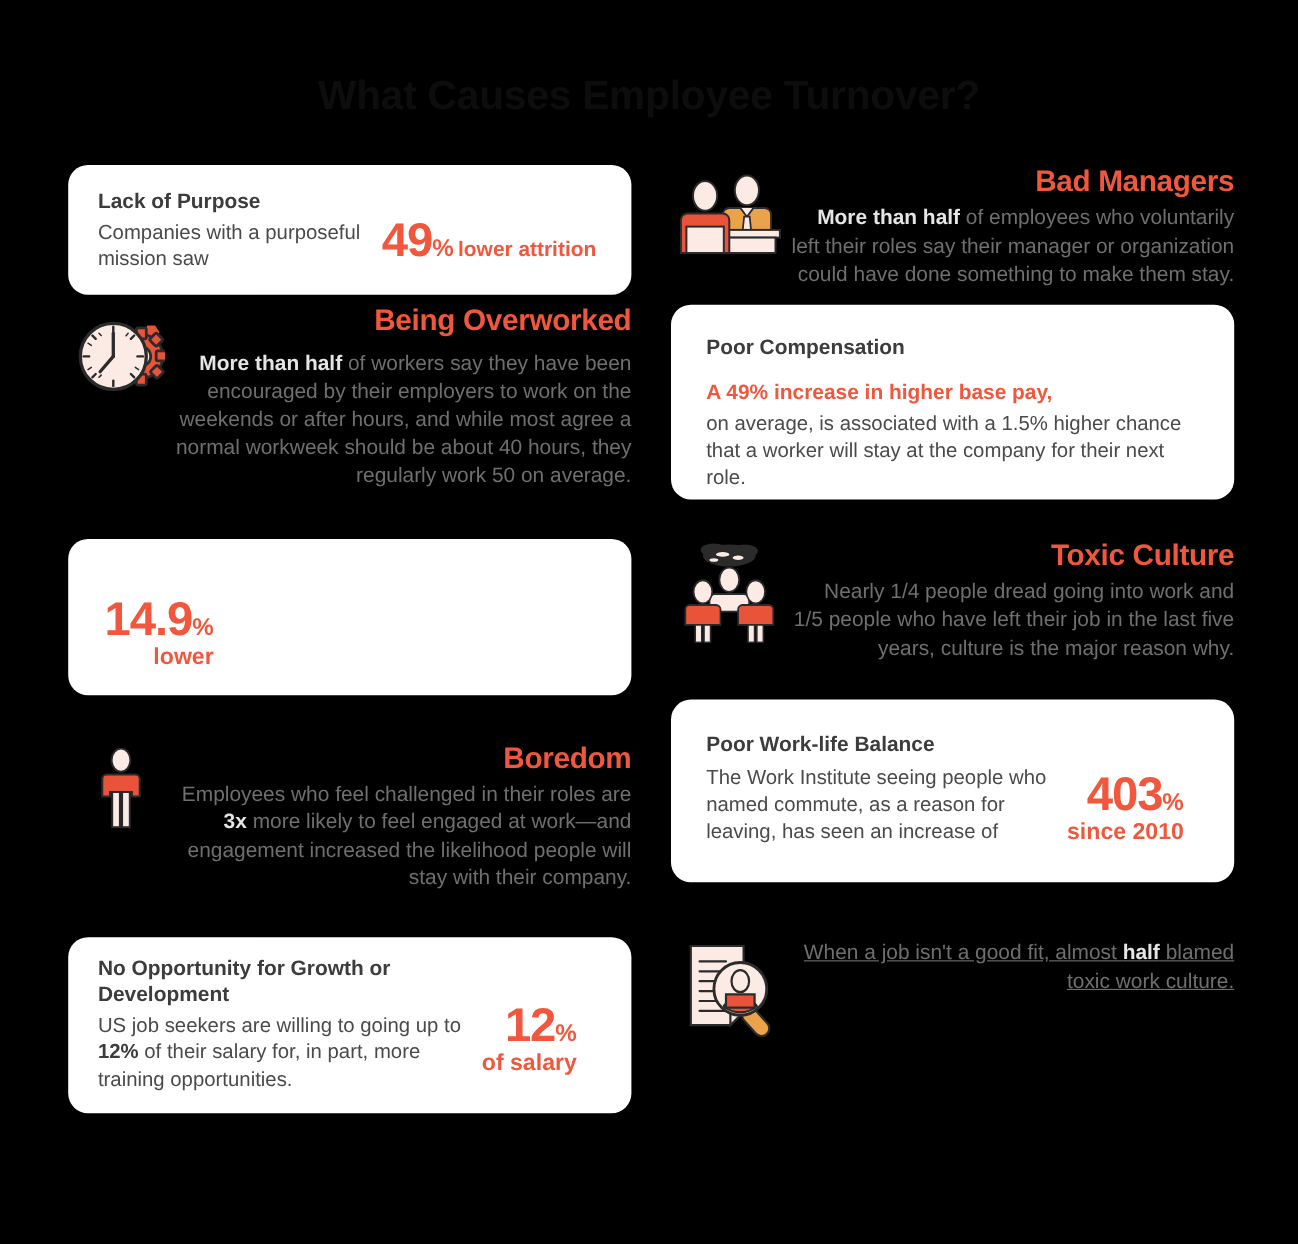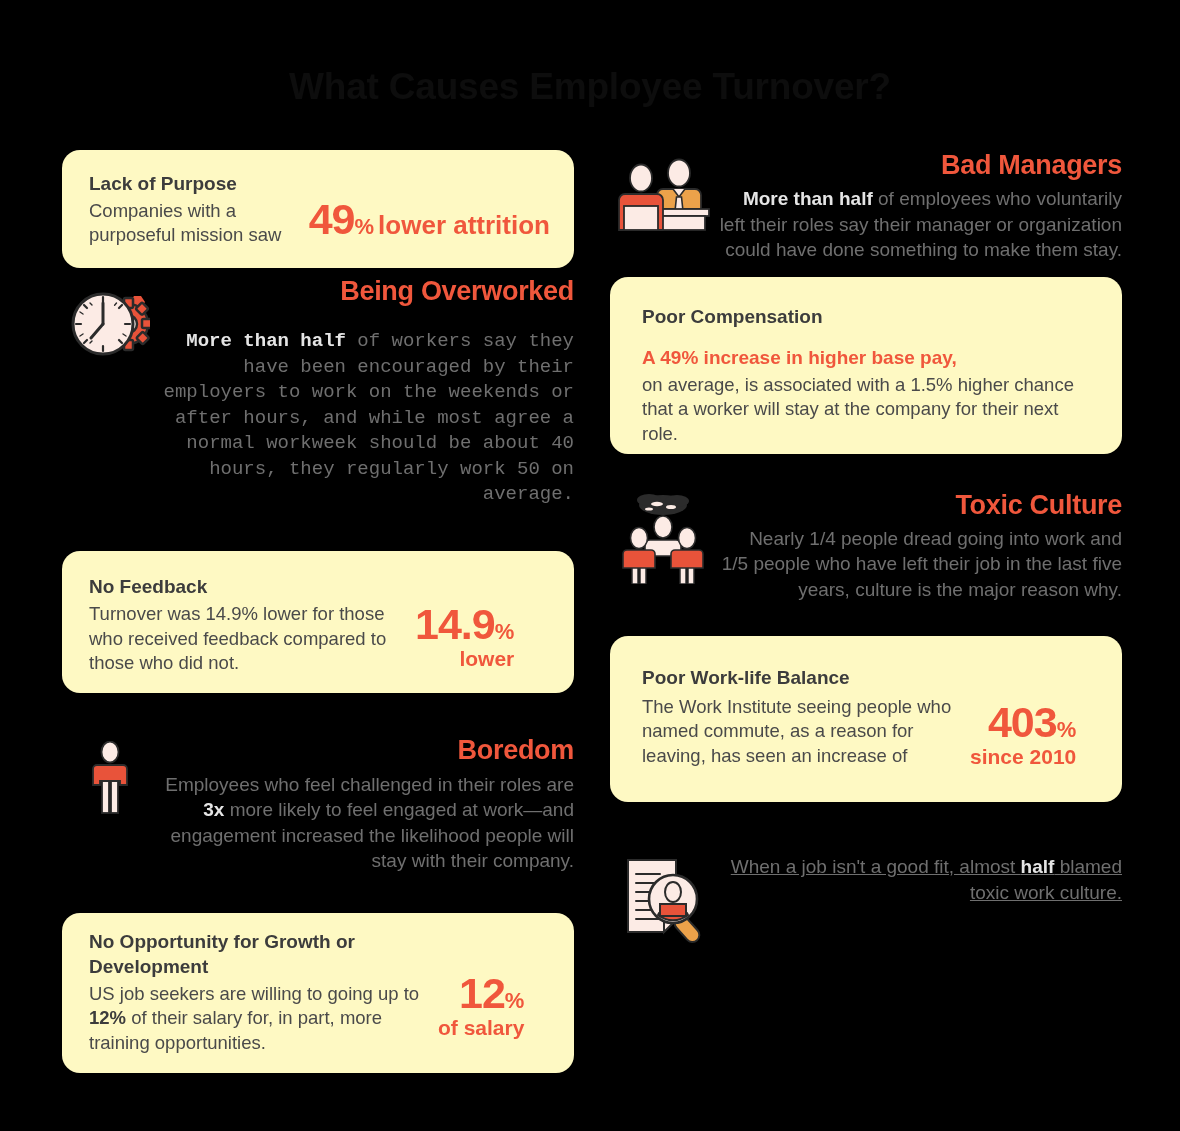--- a/index.html
+++ b/index.html
@@ -36,21 +36,21 @@
   }
 
   
   .col-left  { position: absolute; left: 62px;  top: 150px; width: 512px; }
   .col-right { position: absolute; left: 610px; top: 150px; width: 512px; }
 
   
   .block { position: relative; }
 
   .card {
-    background: #fef9c3;
+    background: #ffffff;
     border-radius: 18px;
     box-sizing: border-box;
   }
 
   .plain { background: transparent; }
 
   
   .iconrow {
     display: flex;
     align-items: flex-start;
@@ -114,21 +114,21 @@
     font-size: 22px;
     font-weight: bold;
     vertical-align: baseline;
   }
   .stat .sub {
     font-size: 21px;
     font-weight: bold;
     display: block;
     margin-top: 2px;
   }
-  .stat-inline .sub { display: inline; margin-left: 4px; font-size: 26px; }
+  .stat-inline .sub { display: inline; margin-left: 4px; font-size: 19px; }
 
   
   #blk-purpose   { height: 118px; padding: 22px 24px 0 27px; }
   #blk-overwork  { padding: 8px 0 0 0; }
   #blk-feedback  { height: 142px; padding: 24px 24px 0 27px; margin-top: 44px; }
   #blk-boredom   { padding: 10px 0 0 0; margin-top: 32px; }
   #blk-growth    { height: 160px; padding: 17px 24px 0 27px; margin-top: 40px; }
 
   #blk-managers  { padding: 0; }
   #blk-compensation { height: 177px; padding: 28px 30px 0 32px; margin-top: 14px; }
@@ -200,31 +200,27 @@
               </g>
               <g stroke="#2b2b2b" stroke-width="3" stroke-linecap="round" fill="none">
                 <line x1="33" y1="38" x2="33" y2="17"></line>
                 <line x1="33" y1="38" x2="21" y2="52"></line>
               </g>
             </g>
           </svg>
         </div>
         <div class="textcell">
           <div class="heading-coral">Being Overworked</div>
-          <div class="body-gray" style="margin-top:23px;font-family:Liberation Mono, monospace;"><b>More than half</b><span> of workers say they have been encouraged by their employers to work on the weekends or after hours, and while most agree a normal workweek should be about 40 hours, they regularly work 50 on average.</span></div>
+          <div class="body-gray" style="margin-top:12px;"><b>More than half</b><span> of workers say they have been encouraged by their employers to work on the weekends or after hours, and while most agree a normal workweek should be about 40 hours, they regularly work 50 on average.</span></div>
         </div>
       </div>
     </div>
 
     <div class="block card" id="blk-feedback">
       <div class="flexrow">
-        <div style="width:320px;">
-          <div class="heading-dark">No Feedback</div>
-          <div class="body-dark" style="margin-top:2px;">Turnover was 14.9% lower for those who received feedback compared to those who did not.</div>
-        </div>
         <div class="stat" style="margin-left:6px;margin-top:28px;text-align:right;">
           <span class="num">14.9</span><span class="pct">%</span><span class="sub">lower</span>
         </div>
       </div>
     </div>
 
     <div class="block plain" id="blk-boredom">
       <div class="iconrow">
         <div class="iconcell" style="width:96px;padding-top:6px;">
           <svg width="46" height="80" viewBox="0 0 46 80">

